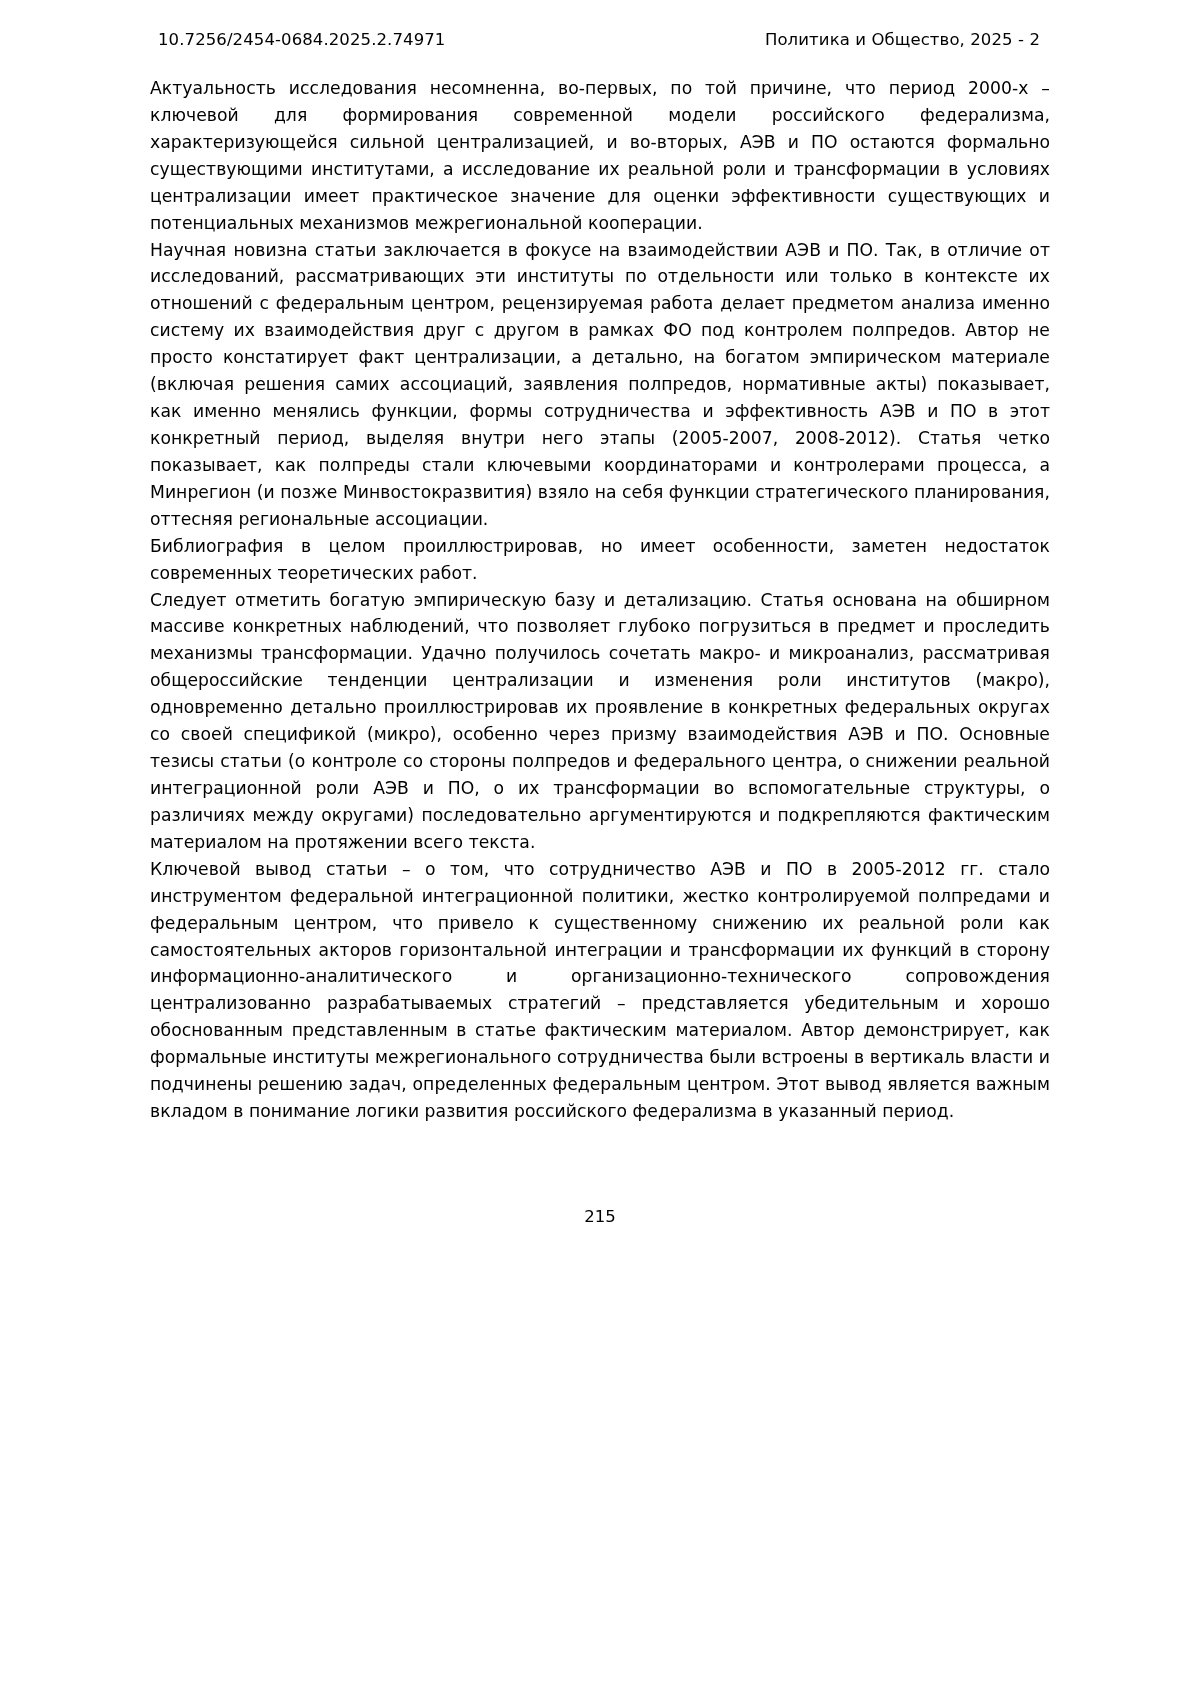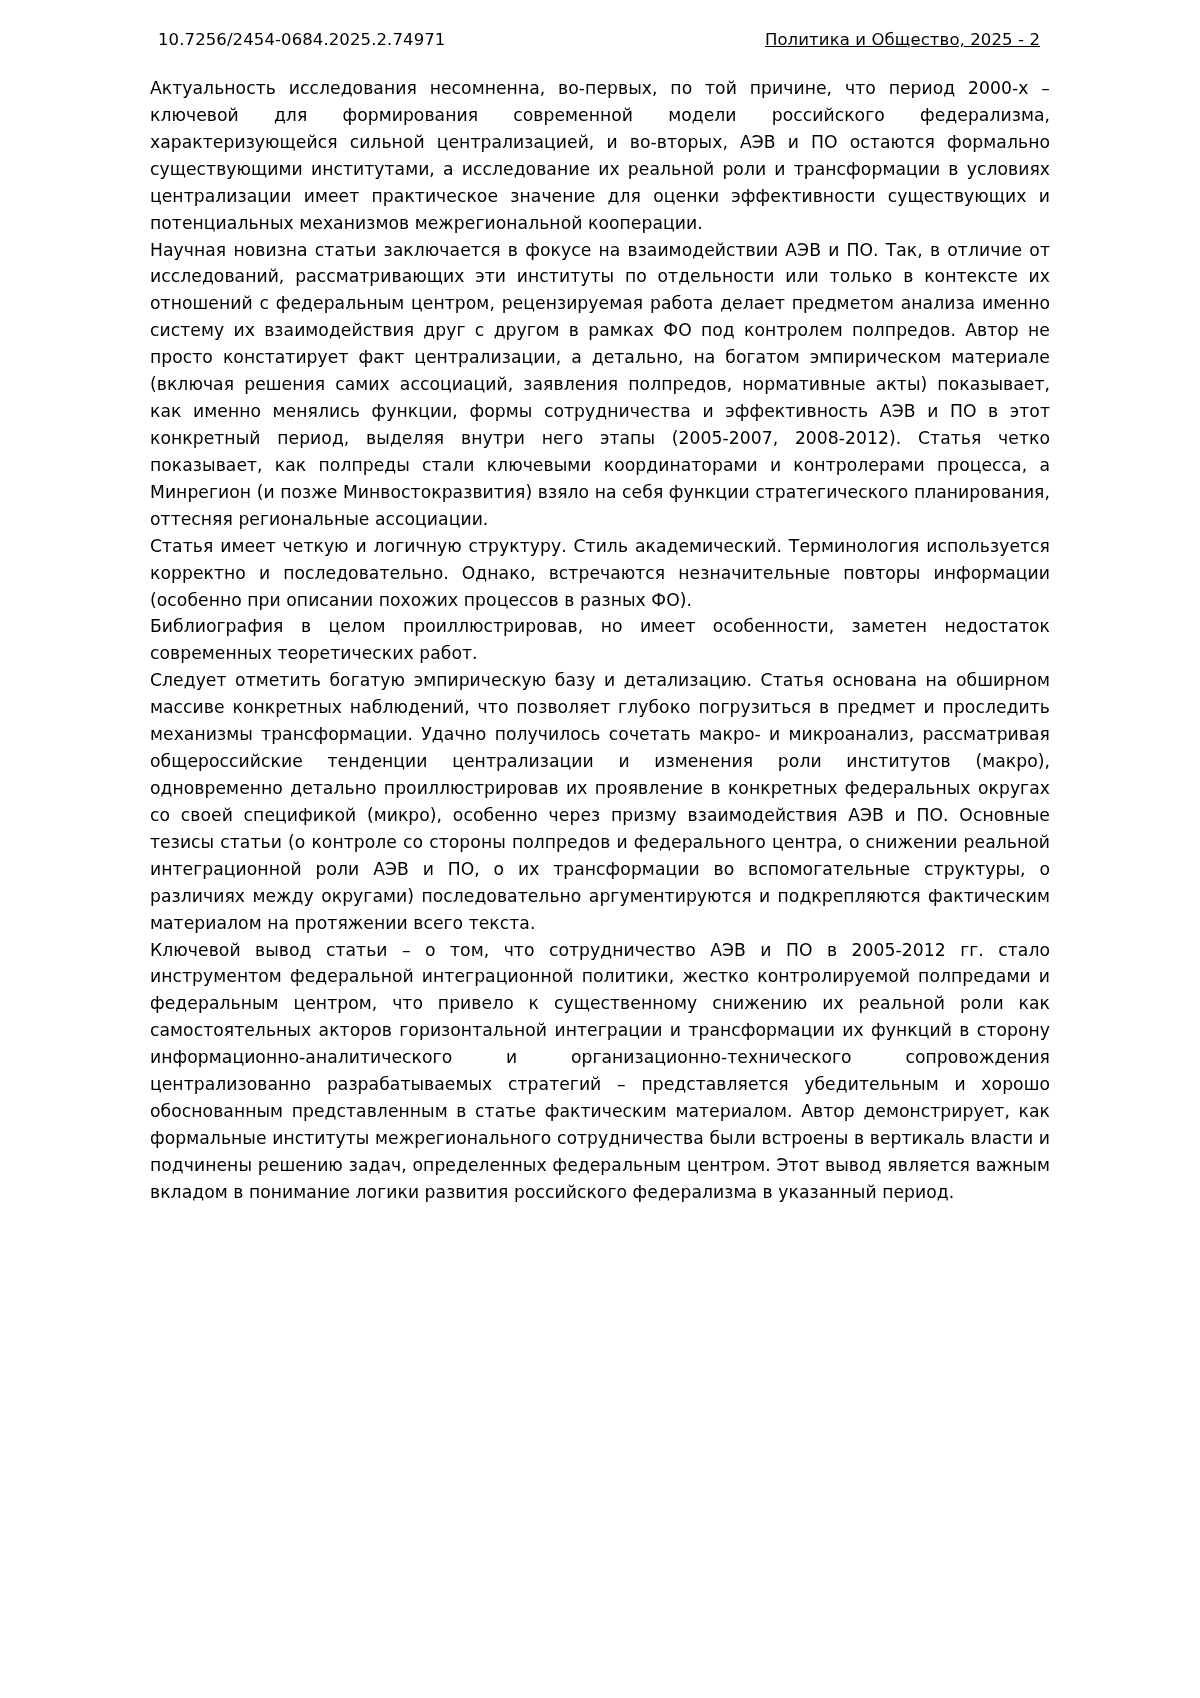--- a/index.html
+++ b/index.html
@@ -29,21 +29,20 @@
     font-size: 16.5px;
     letter-spacing: 0.1px;
     margin-bottom: 26px;
     padding: 0 10px 0 8px;
   }
   .header-left {
     white-space: nowrap;
   }
   .header-right {
     white-space: nowrap;
-    text-decoration: underline;
   }
   .body-text {
     font-size: 17.2px;
     line-height: 1.565;
     text-align: justify;
     text-justify: inter-word;
     letter-spacing: 0.05px;
   }
   .body-text p {
     margin: 0;
@@ -67,20 +66,20 @@
 <div class="page">
 
   <div class="header">
     <div class="header-left">10.7256/2454-0684.2025.2.74971</div>
     <div class="header-right">Политика и Общество, 2025 - 2</div>
   </div>
 
   <div class="body-text">
     <p>Актуальность исследования несомненна, во-первых, по той причине, что период 2000-х – ключевой для формирования современной модели российского федерализма, характеризующейся сильной централизацией, и во-вторых, АЭВ и ПО остаются формально существующими институтами, а исследование их реальной роли и трансформации в условиях централизации имеет практическое значение для оценки эффективности существующих и потенциальных механизмов межрегиональной кооперации.</p>
     <p>Научная новизна статьи заключается в фокусе на взаимодействии АЭВ и ПО. Так, в отличие от исследований, рассматривающих эти институты по отдельности или только в контексте их отношений с федеральным центром, рецензируемая работа делает предметом анализа именно систему их взаимодействия друг с другом в рамках ФО под контролем полпредов. Автор не просто констатирует факт централизации, а детально, на богатом эмпирическом материале (включая решения самих ассоциаций, заявления полпредов, нормативные акты) показывает, как именно менялись функции, формы сотрудничества и эффективность АЭВ и ПО в этот конкретный период, выделяя внутри него этапы (2005-2007, 2008-2012). Статья четко показывает, как полпреды стали ключевыми координаторами и контролерами процесса, а Минрегион (и позже Минвостокразвития) взяло на себя функции стратегического планирования, оттесняя региональные ассоциации.</p>
-    <p>Статья имеет четкую и логичную структуру. Стиль академический. Терминология используется корректно и последовательно. Однако, встречаются незначительные повторы информации (особенно при описании похожих процессов в разных ФО).</p>
     <p>Библиография в целом проиллюстрировав, но имеет особенности, заметен недостаток современных теоретических работ.</p>
     <p>Следует отметить богатую эмпирическую базу и детализацию. Статья основана на обширном массиве конкретных наблюдений, что позволяет глубоко погрузиться в предмет и проследить механизмы трансформации. Удачно получилось сочетать макро- и микроанализ, рассматривая общероссийские тенденции централизации и изменения роли институтов (макро), одновременно детально проиллюстрировав их проявление в конкретных федеральных округах со своей спецификой (микро), особенно через призму взаимодействия АЭВ и ПО. Основные тезисы статьи (о контроле со стороны полпредов и федерального центра, о снижении реальной интеграционной роли АЭВ и ПО, о их трансформации во вспомогательные структуры, о различиях между округами) последовательно аргументируются и подкрепляются фактическим материалом на протяжении всего текста.</p>
     <p>Ключевой вывод статьи – о том, что сотрудничество АЭВ и ПО в 2005-2012 гг. стало инструментом федеральной интеграционной политики, жестко контролируемой полпредами и федеральным центром, что привело к существенному снижению их реальной роли как самостоятельных акторов горизонтальной интеграции и трансформации их функций в сторону информационно-аналитического и организационно-технического сопровождения централизованно разрабатываемых стратегий – представляется убедительным и хорошо обоснованным представленным в статье фактическим материалом. Автор демонстрирует, как формальные институты межрегионального сотрудничества были встроены в вертикаль власти и подчинены решению задач, определенных федеральным центром. Этот вывод является важным вкладом в понимание логики развития российского федерализма в указанный период.</p>
   </div>
 
+  <div class="footer">215</div>
 
 </div>
 
 </body></html>

